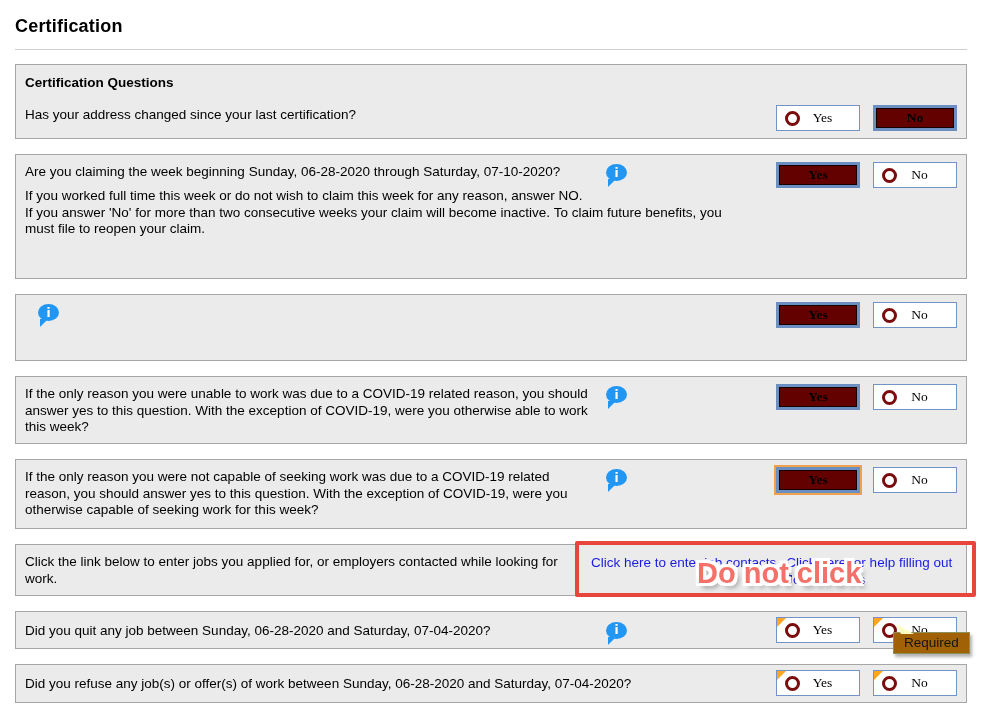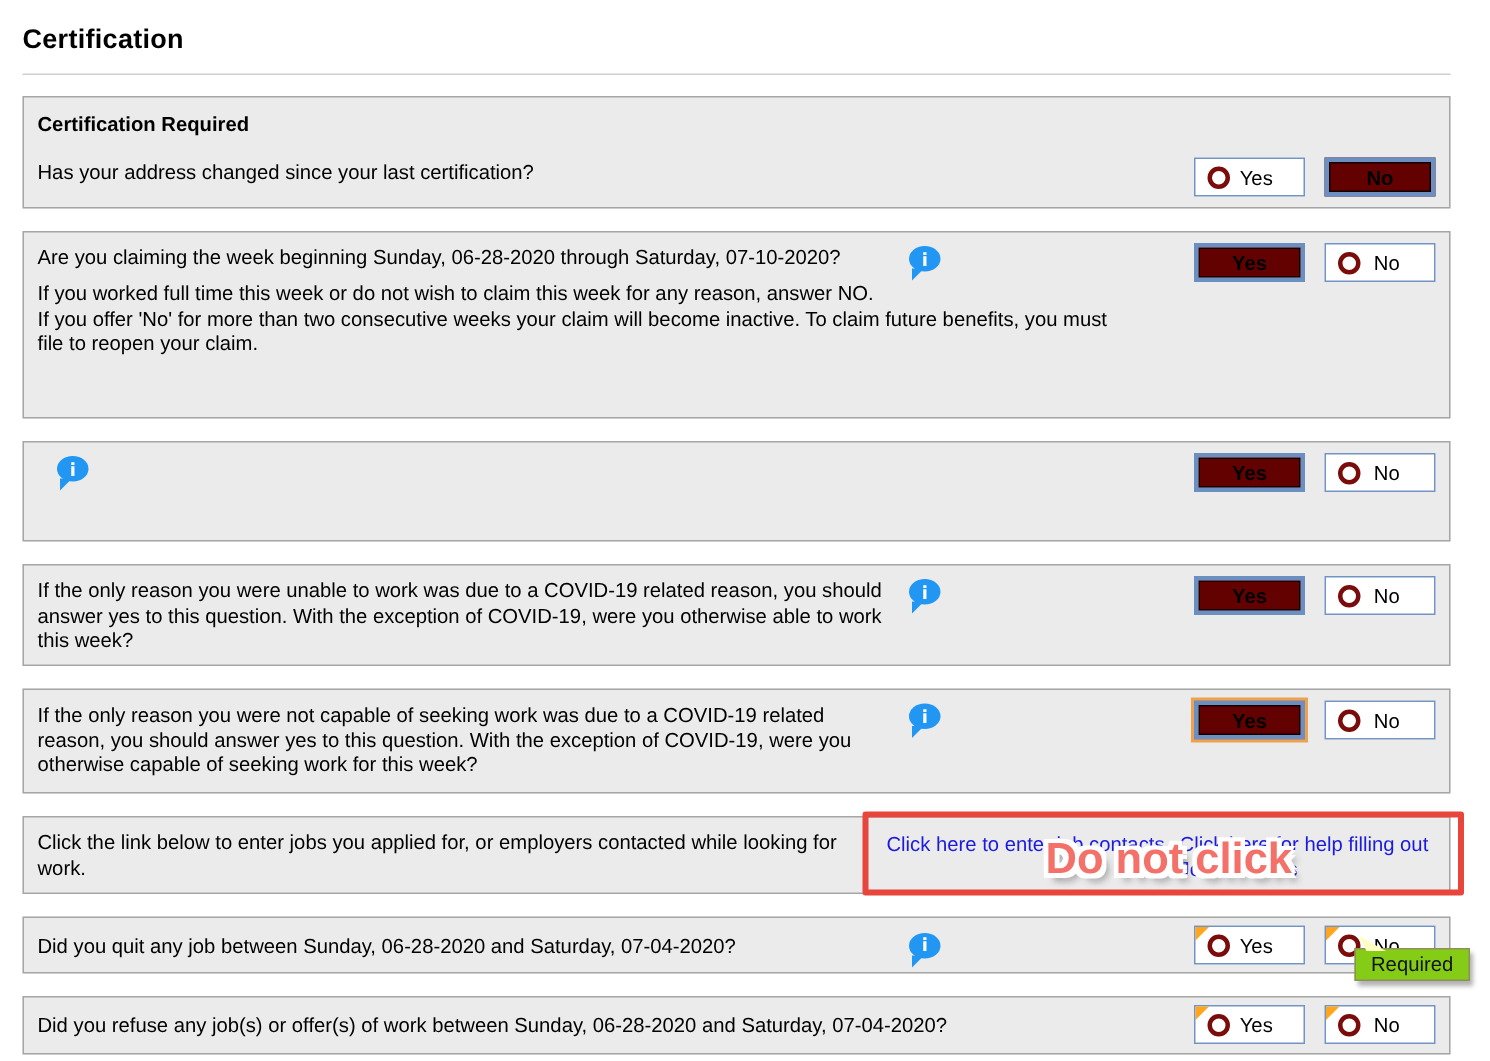--- a/index.html
+++ b/index.html
@@ -33,23 +33,23 @@
     cursor: pointer;
   }
   .info-icon .glyph { color: #fff; font: bold 12px/12px "DejaVu Sans", sans-serif; }
   .info-icon::after {
     content: ""; position: absolute; left: 2px; bottom: -6px;
     border-top: 8px solid #2196f3; border-right: 8px solid transparent;
   }
 
   .answers { margin-left: auto; display: flex; gap: 13px; flex: 0 0 auto; }
   .ans {
-    width: 74px; height: 26px; display: flex; align-items: center;
+    width: 84px; height: 26px; display: flex; align-items: center;
     background: #fff; border: 1px solid #7293c6; position: relative;
-    font-family: Liberation Sans, sans-serif; font-size: 13.5px; color: #000;
+    font-family: Liberation Serif, serif; font-size: 13.5px; color: #000;
     cursor: pointer; padding: 0;
   }
   .ans .ring {
     width: 15px; height: 15px; border-radius: 50%;
     border: 3px solid #7b0c0c; background: #fff; margin-left: 8px;
   }
   .ans .lbl { flex: 1; text-align: center; padding-right: 14px; }
   .ans.sel {
     background: #630000; border: 3px solid #6a8fc0;
     box-shadow: inset 0 0 0 1px #150000; justify-content: center;
@@ -75,38 +75,38 @@
     position: absolute; left: 118px; top: 12px; white-space: nowrap;
     font: bold 29px "Liberation Sans", sans-serif; color: #f4716a;
     text-shadow:
       -3px -3px 0 #fff, 3px -3px 0 #fff, -3px 3px 0 #fff, 3px 3px 0 #fff,
       -3px 0 0 #fff, 3px 0 0 #fff, 0 -3px 0 #fff, 0 3px 0 #fff,
       4px 5px 5px rgba(90,90,90,.6);
   }
 
   .tooltip {
     position: absolute; left: 20px; top: 15px; z-index: 6; white-space: nowrap;
-    background: #84cc16; border: 1px solid #8f8f5a; padding: 2px 10px 3px 10px;
+    background: #a16207; border: 1px solid #8f8f5a; padding: 2px 10px 3px 10px;
     font-size: 13.5px; color: #141414; box-shadow: 2px 3px 3px rgba(0,0,0,.3);
   }
   .tooltip::before {
     content: ""; position: absolute; top: -9px; left: 2px; width: 20px; height: 10px;
     background: #ffffc2; clip-path: polygon(0 0, 90% 100%, 25% 100%);
   }
 </style>
 </head>
 <body>
 
 <div class="page">
 
   <div class="title">Certification</div>
   <div class="divider"></div>
 
   <div class="qrow" style="min-height:73px;">
-    <div class="section-header">Certification Required</div>
+    <div class="section-header">Certification Questions</div>
     <div class="row-line">
       <div class="qtext w-flex">Has your address changed since your last certification?</div>
       <div class="answers">
         <button type="button" class="ans">
           <span class="ring"></span>
           <span class="lbl">Yes</span>
         </button>
         <button type="button" class="ans sel">
           <span class="lbl">No</span>
         </button>
@@ -126,21 +126,21 @@
         <button type="button" class="ans sel">
           <span class="lbl">Yes</span>
         </button>
         <button type="button" class="ans">
           <span class="ring"></span>
           <span class="lbl">No</span>
         </button>
       </div>
     </div>
     <div class="para">If you worked full time this week or do not wish to claim this week for any reason, answer NO.</div>
-    <div class="para">If you offer 'No' for more than two consecutive weeks your claim will become inactive. To claim future benefits, you must file to reopen your claim.</div>
+    <div class="para">If you answer 'No' for more than two consecutive weeks your claim will become inactive. To claim future benefits, you must file to reopen your claim.</div>
   </div>
 
   <div class="qrow" style="min-height:67px;">
     <div class="row-line">
       <div class="info-col">
         <span class="info-icon">
           <span class="glyph">i</span>
         </span>
       </div>
       <div class="answers">

